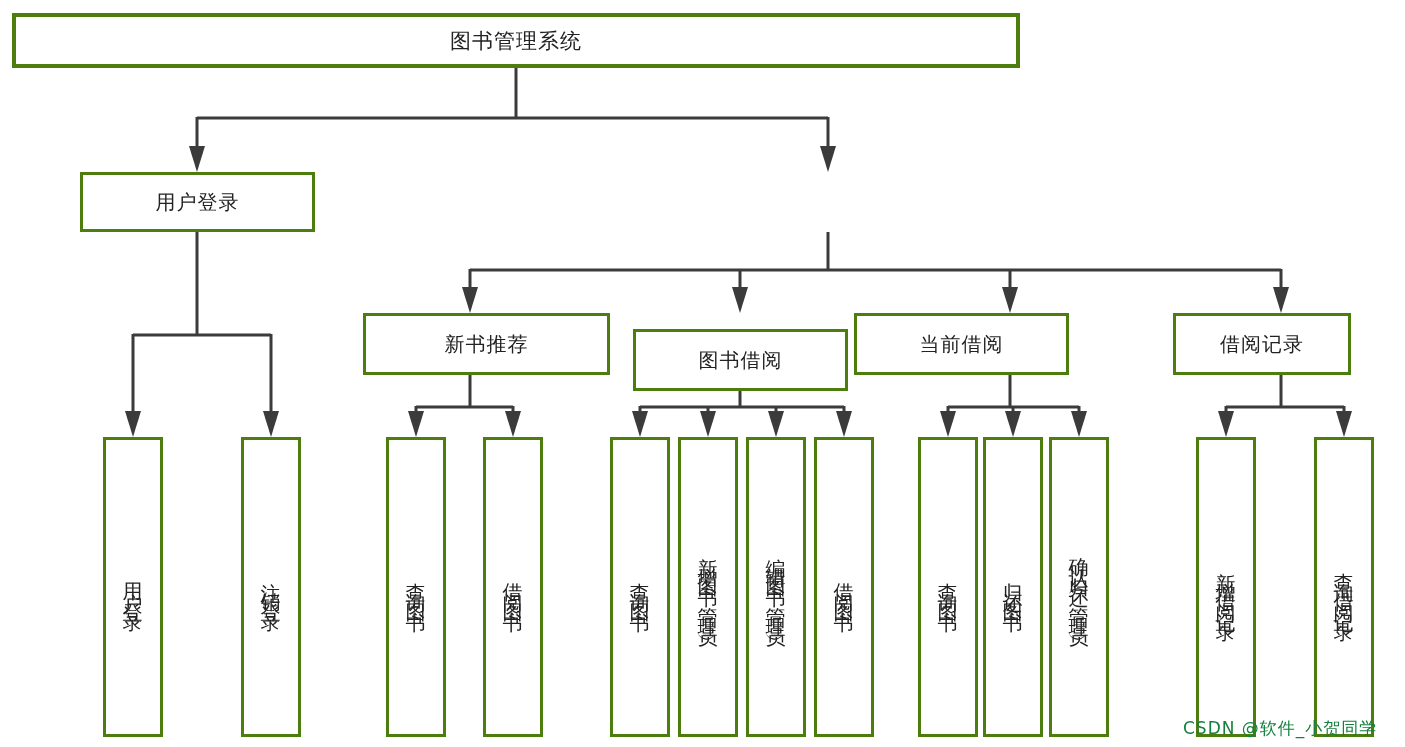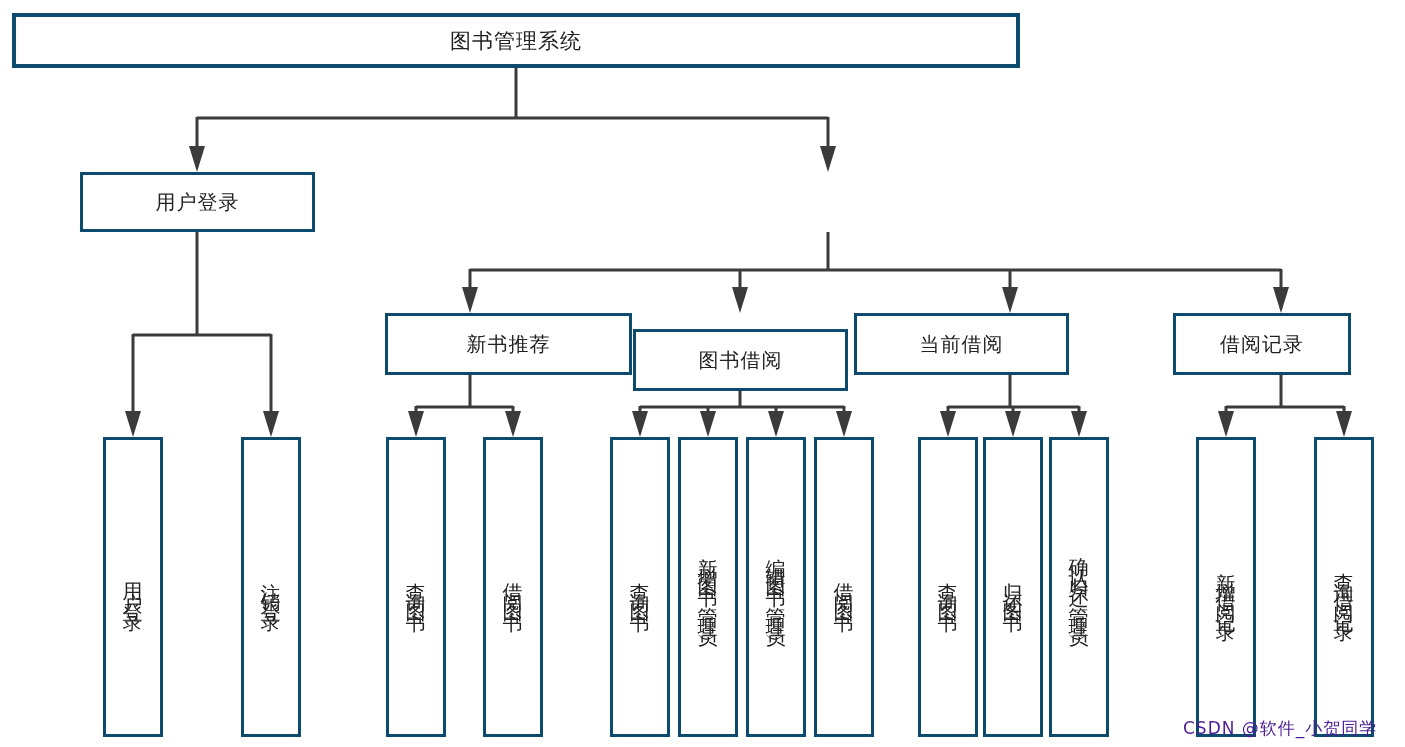--- a/index.html
+++ b/index.html
@@ -18,21 +18,21 @@
   #connectors {
     position: absolute;
     left: 0; top: 0;
     width: 1405px;
     height: 747px;
   }
   .box {
     position: absolute;
     box-sizing: border-box;
     background: #ffffff;
-    border: 3px solid #0c4a6e;
+    border: 3px solid #4d7c0f;
     display: flex;
     align-items: center;
     justify-content: center;
     color: #222222;
     font-size: 20px;
     letter-spacing: 1px;
     text-align: center;
   }
   .box.root { border-width: 4px; font-size: 21px; }
   .vlabel {
@@ -41,21 +41,21 @@
     letter-spacing: 10px;
     line-height: 1;
     font-size: 20px;
     color: #222222;
   }
   .watermark {
     position: absolute;
     left: 1183px;
     top: 717px;
     font-size: 17px;
-    color: #4c1d95;
+    color: #15803d;
     white-space: nowrap;
     letter-spacing: 1px;
   }
   svg line { stroke: #3b3b3b; stroke-width: 3; }
   svg polygon { fill: #3b3b3b; stroke: none; }
 </style>
 </head>
 <body>
 
 <div id="canvas">
@@ -123,21 +123,21 @@
   </svg>
 
   <div class="box root" style="left:12px; top:13px; width:1008px; height:55px;">
     <span>图书管理系统</span>
   </div>
 
   <div class="box" style="left:80px; top:172px; width:235px; height:60px;">
     <span>用户登录</span>
   </div>
 
-  <div class="box" style="left:363px; top:313px; width:247px; height:62px;margin-left:22px;">
+  <div class="box" style="left:363px; top:313px; width:247px; height:62px;">
     <span>新书推荐</span>
   </div>
   <div class="box" style="left:633px; top:329px; width:215px; height:62px;">
     <span>图书借阅</span>
   </div>
   <div class="box" style="left:854px; top:313px; width:215px; height:62px;">
     <span>当前借阅</span>
   </div>
   <div class="box" style="left:1173px; top:313px; width:178px; height:62px;">
     <span>借阅记录</span>

